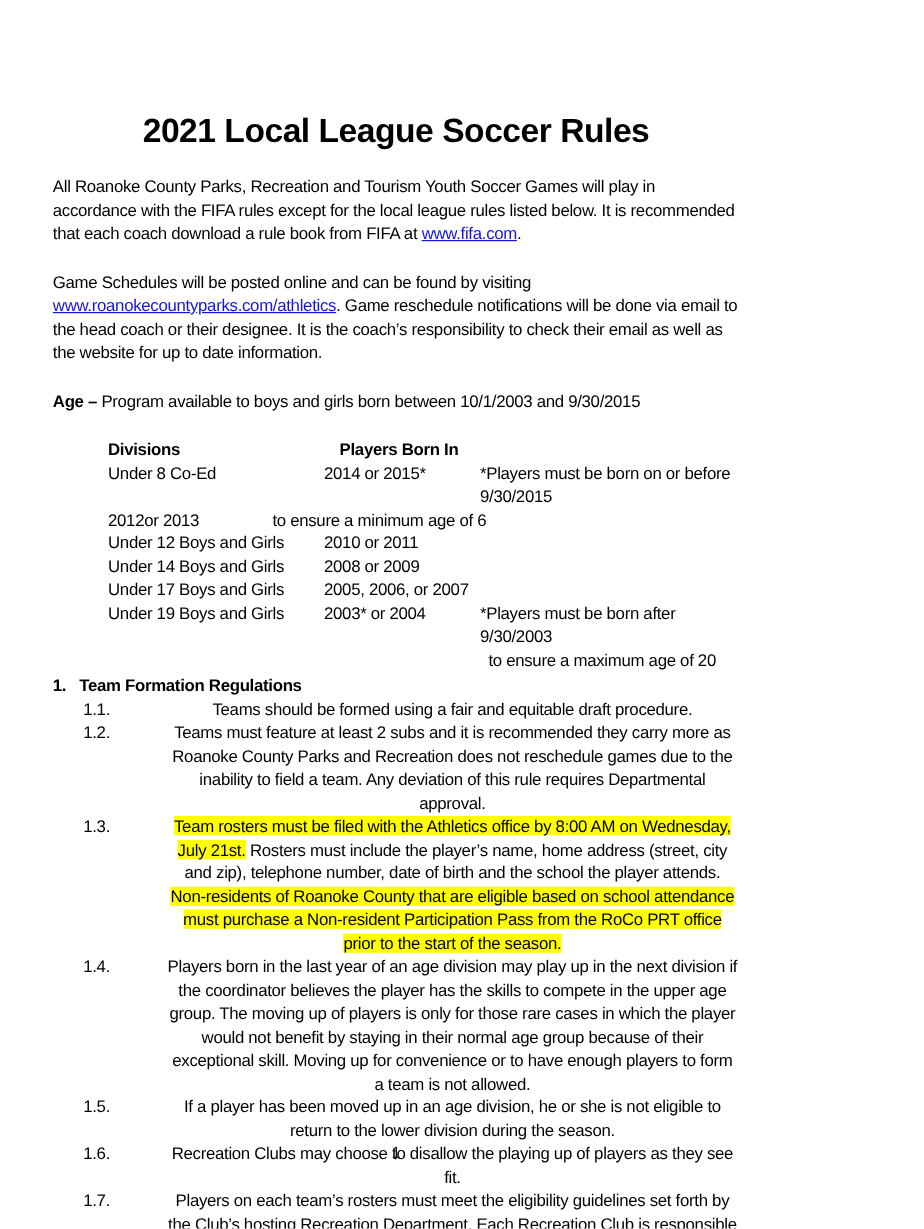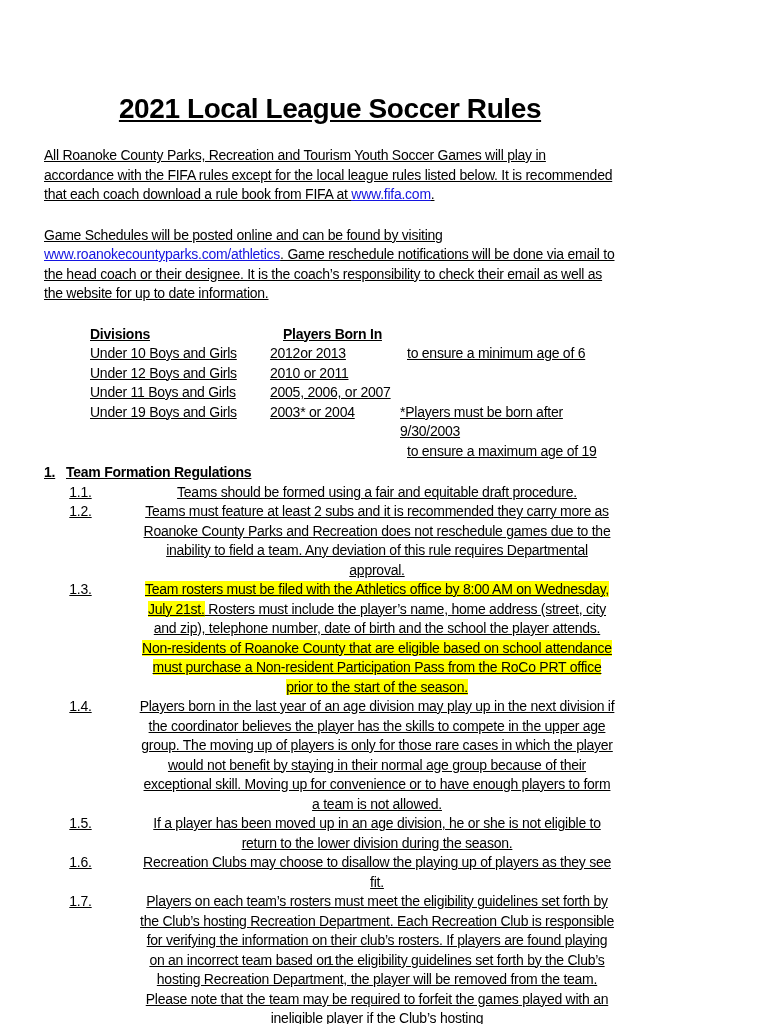--- a/index.html
+++ b/index.html
@@ -7,21 +7,20 @@
     background: #ffffff;
     font-family: "Liberation Sans", sans-serif;
     color: var(--text, #000000);
   }
   .page {
     position: relative;
     width: 660px;
     height: 1024px;
     background: #ffffff;
     overflow: hidden;
-    text-decoration: underline;
   }
   .content {
     padding: 92px 44px 0 44px;
     font-size: 14px;
     line-height: 19.5px;
     letter-spacing: -0.25px;
   }
   h1.doc-title {
     font-size: 28px;
     line-height: 34px;
@@ -84,51 +83,61 @@
 
 <div class="page">
   <div class="content">
 
     <h1 class="doc-title">2021 Local League Soccer Rules</h1>
 
     <p class="para"><span>All Roanoke County Parks, Recreation and Tourism Youth Soccer Games will play in accordance with the FIFA rules except for the local league rules listed below. It is recommended that each coach download a rule book from FIFA at </span><a class="link">www.fifa.com</a><span>.</span></p>
 
     <p class="para"><span>Game Schedules will be posted online and can be found by visiting </span><a class="link">www.roanokecountyparks.com/athletics</a><span>. Game reschedule notifications will be done via email to the head coach or their designee. It is the coach’s responsibility to check their email as well as the website for up to date information.</span></p>
 
+    <p class="para"><strong>Age –</strong><span> Program available to boys and girls born between 10/1/2003 and 9/30/2015</span></p>
 
     <div class="divtable">
       <div class="trow thead">
         <span class="c1">Divisions</span>
         <span class="c2">Players Born In</span>
         <span class="c3"></span>
       </div>
       <div class="trow">
-        <span class="c1">Under 10 Boys and Girls</span>
+        <span class="c1">Under 8 Co-Ed</span>
+        <span class="c2">2014 or 2015*</span>
+        <span class="c3">*Players must be born on or before 9/30/2015</span>
+      </div>
+      <div class="trow">
         <span class="c2">2012or 2013</span>
         <span class="c3 cont">to ensure a minimum age of 6</span>
       </div>
       <div class="trow">
         <span class="c1">Under 12 Boys and Girls</span>
         <span class="c2">2010 or 2011</span>
         <span class="c3"></span>
       </div>
       <div class="trow">
-        <span class="c1">Under 11 Boys and Girls</span>
+        <span class="c1">Under 14 Boys and Girls</span>
+        <span class="c2">2008 or 2009</span>
+        <span class="c3"></span>
+      </div>
+      <div class="trow">
+        <span class="c1">Under 17 Boys and Girls</span>
         <span class="c2">2005, 2006, or 2007</span>
         <span class="c3"></span>
       </div>
       <div class="trow">
         <span class="c1">Under 19 Boys and Girls</span>
         <span class="c2">2003* or 2004</span>
         <span class="c3">*Players must be born after 9/30/2003</span>
       </div>
       <div class="trow">
         <span class="c1"></span>
         <span class="c2"></span>
-        <span class="c3 cont">to ensure a maximum age of 19</span>
+        <span class="c3 cont">to ensure a maximum age of 20</span>
       </div>
     </div>
 
     <div class="sec-head">
       <span class="sec-num">1.</span>
       <span class="sec-title">Team Formation Regulations</span>
     </div>
 
     <div class="items">
       <div class="item">

